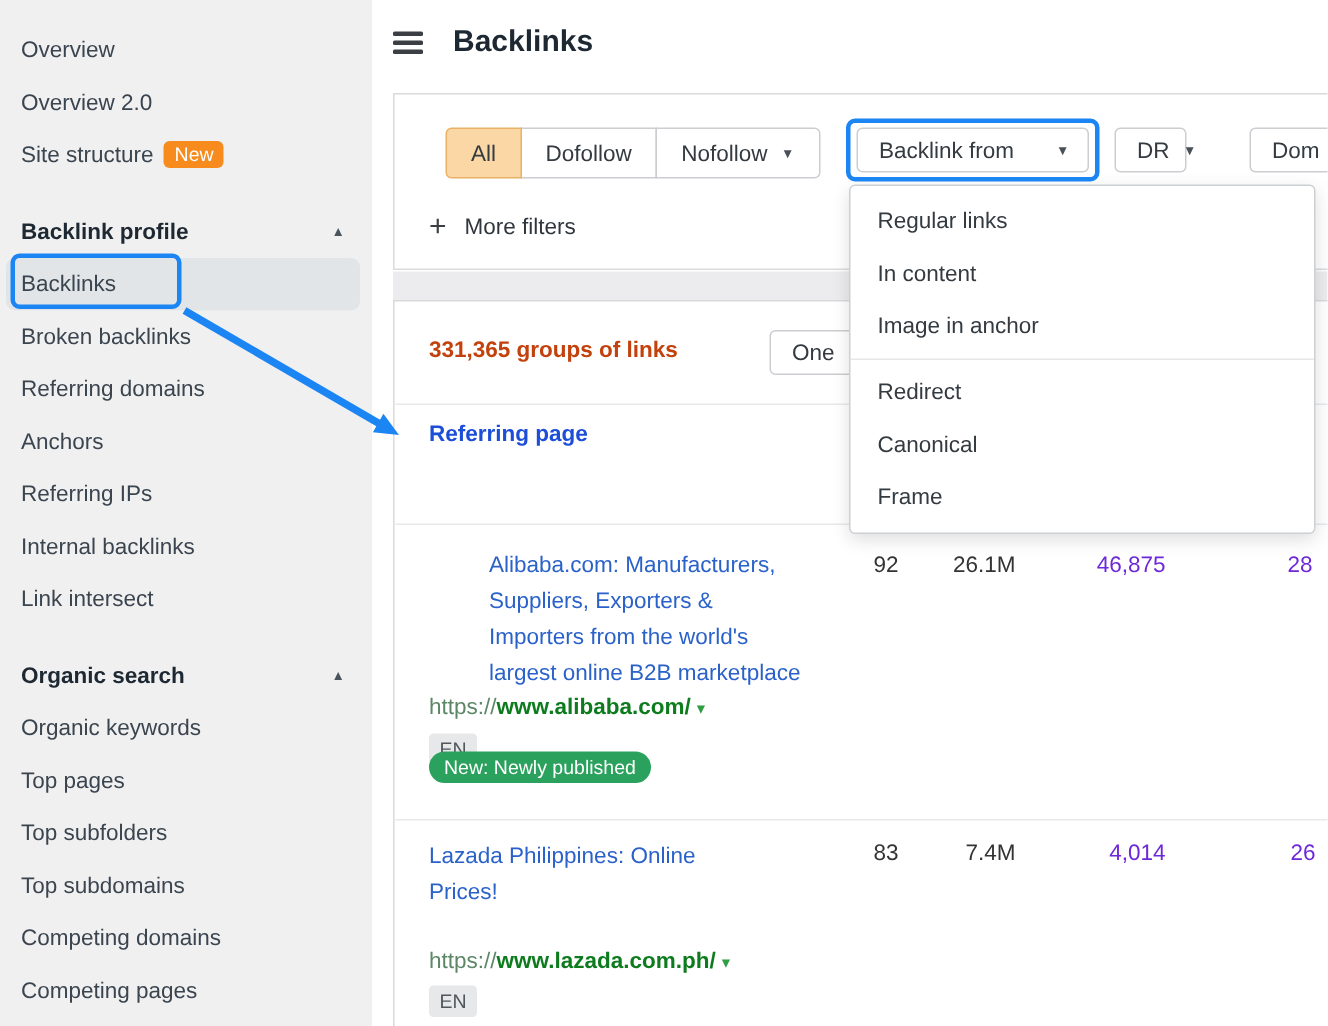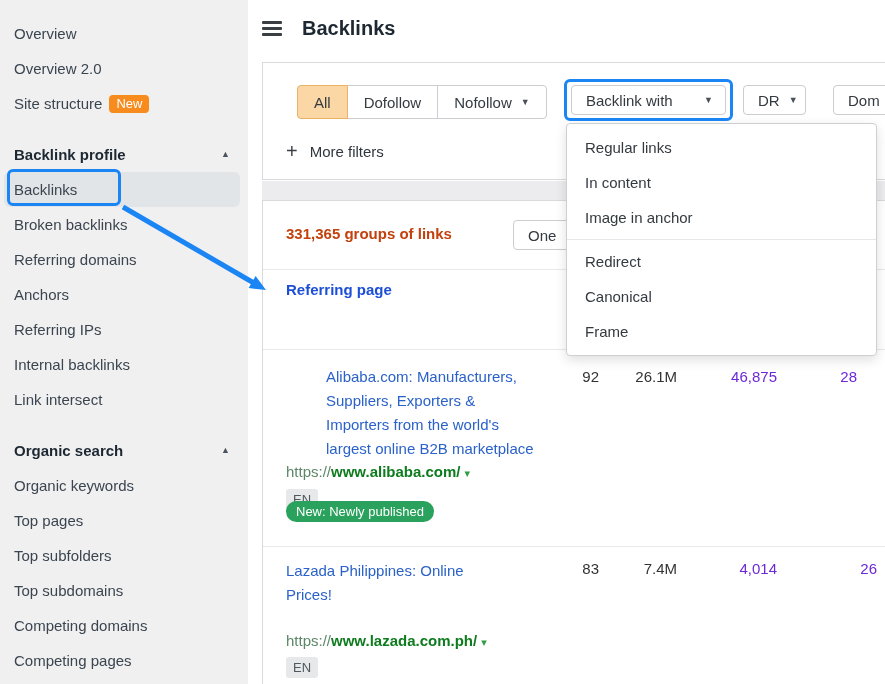--- a/index.html
+++ b/index.html
@@ -105,25 +105,25 @@
         </button>
       <button class="seg-btn">
           <span>Dofollow</span>
         </button>
       <button class="seg-btn">
           <span>Nofollow</span>
           <span class="dd-caret">▼</span>
         </button>
     </div>
     <button class="btn" style="left:308px; top:22px; width:155px; justify-content:space-between;">
-        <span>Backlink with</span>
+        <span>Backlink from</span>
         <span class="dd-caret">▼</span>
       </button>
     <div class="annotate-box type-box"></div>
-    <button class="btn" style="left:480px; top:22px; width:63px; justify-content:space-between;">
+    <button class="btn" style="left:480px; top:22px; width:48px; justify-content:space-between;">
         <span>DR</span>
         <span class="dd-caret">▼</span>
       </button>
     <button class="btn" style="left:570px; top:22px; width:90px;">
         <span>Dom</span>
       </button>
     <div class="more-filters">
         <span class="plus-icon">+</span>
         <span>More filters</span>
       </div>
@@ -145,21 +145,21 @@
       <div>Suppliers, Exporters &amp;</div>
       <div>Importers from the world's</div>
       <div>largest online B2B marketplace</div>
     </div>
     <div class="url-line" style="top:262px;"><span class="url-scheme">https://</span><span class="url-domain">www.alibaba.com/</span><span class="url-caret">▾</span></div>
     <div class="lang-badge" style="top:288px;">EN</div>
     <div class="green-badge" style="top:300px;">New: Newly published</div>
     <div class="metric" style="left:298px; top:167px; width:38px;">92</div>
     <div class="metric" style="left:338px; top:167px; width:76px;">26.1M</div>
     <div class="metric link" style="left:418px; top:167px; width:96px;">46,875</div>
-    <div class="metric link" style="left:498px; top:167px; width:96px;">28</div>
+    <div class="metric link" style="left:516px; top:167px; width:96px;">28</div>
 
     <div class="rdiv" style="top:345px;"></div>
 
     <div class="row-title" style="top:358px;">
       <div>Lazada Philippines: Online</div>
       <div>Prices!</div>
     </div>
     <div class="url-line" style="top:431px;"><span class="url-scheme">https://</span><span class="url-domain">www.lazada.com.ph/</span><span class="url-caret">▾</span></div>
     <div class="lang-badge" style="top:456px;">EN</div>
     <div class="metric" style="left:298px; top:359px; width:38px;">83</div>

